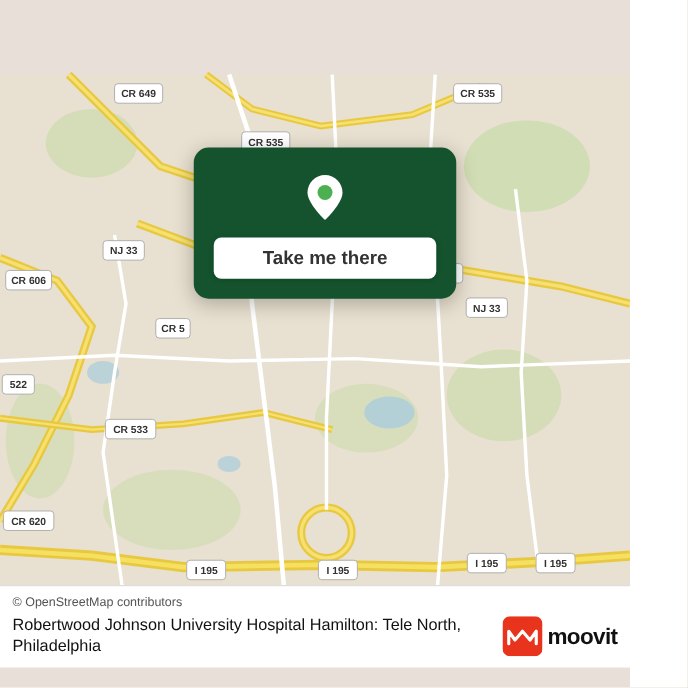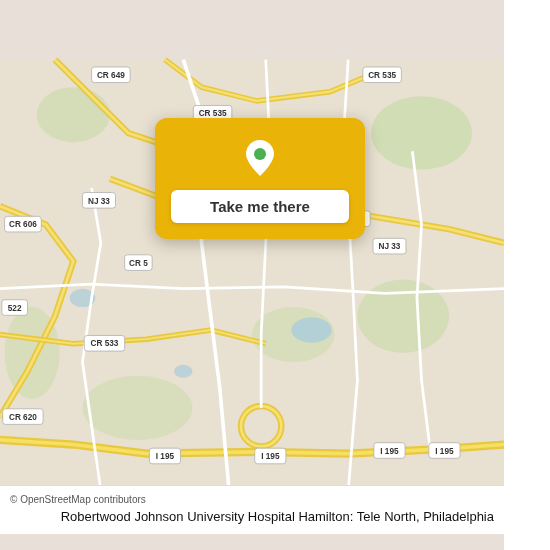--- a/index.html
+++ b/index.html
@@ -34,21 +34,21 @@
       width: 100%;
       height: 100%;
     }
 
     
     #popup-card {
       position: absolute;
       top: 118px;
       left: 155px;
       width: 210px;
-      background: #eab308;
+      background: #14532d;
       border-radius: 12px;
       display: flex;
       flex-direction: column;
       align-items: center;
       padding: 18px 16px 16px 16px;
       box-shadow: 0 4px 16px rgba(0,0,0,0.25);
       z-index: 10;
     }
 
     #location-pin-icon {
@@ -86,23 +86,22 @@
     }
 
     #attribution {
       font-size: 10px;
       color: #555;
       margin-bottom: 4px;
     }
 
     #bottom-row {
       display: flex;
-      align-items: flex-end;
+      align-items: center;
       justify-content: space-between;
-      flex-direction: column;
     }
 
     #place-name {
       font-size: 13px;
       font-weight: 500;
       color: #111;
       flex: 1;
       line-height: 1.3;
     }
 
@@ -228,15 +227,23 @@
       <path d="M22 4 C14.27 4 8 10.27 8 18 C8 27 22 40 22 40 C22 40 36 27 36 18 C36 10.27 29.73 4 22 4Z" fill="white"></path>
       <circle cx="22" cy="18" r="6" fill="#4CAF50"></circle>
     </svg>
     <button id="take-me-there-btn">Take me there</button>
   </div>
 
   <div id="bottom-bar">
     <div id="attribution">© OpenStreetMap contributors</div>
     <div id="bottom-row">
       <div id="place-name">Robertwood Johnson University Hospital Hamilton: Tele North, Philadelphia</div>
+      <div id="moovit-logo">
+
+        <svg id="moovit-icon" viewBox="0 0 32 32" xmlns="http://www.w3.org/2000/svg">
+          <rect width="32" height="32" rx="6" fill="#e8341c"></rect>
+          <path d="M5 22 L5 12 L10 19 L16 12 L22 19 L27 12 L27 22" stroke="white" stroke-width="2.5" fill="none" stroke-linejoin="round" stroke-linecap="round"></path>
+        </svg>
+        <span id="moovit-text">moovit</span>
+      </div>
     </div>
   </div>
 </div>
 
 </body></html>

